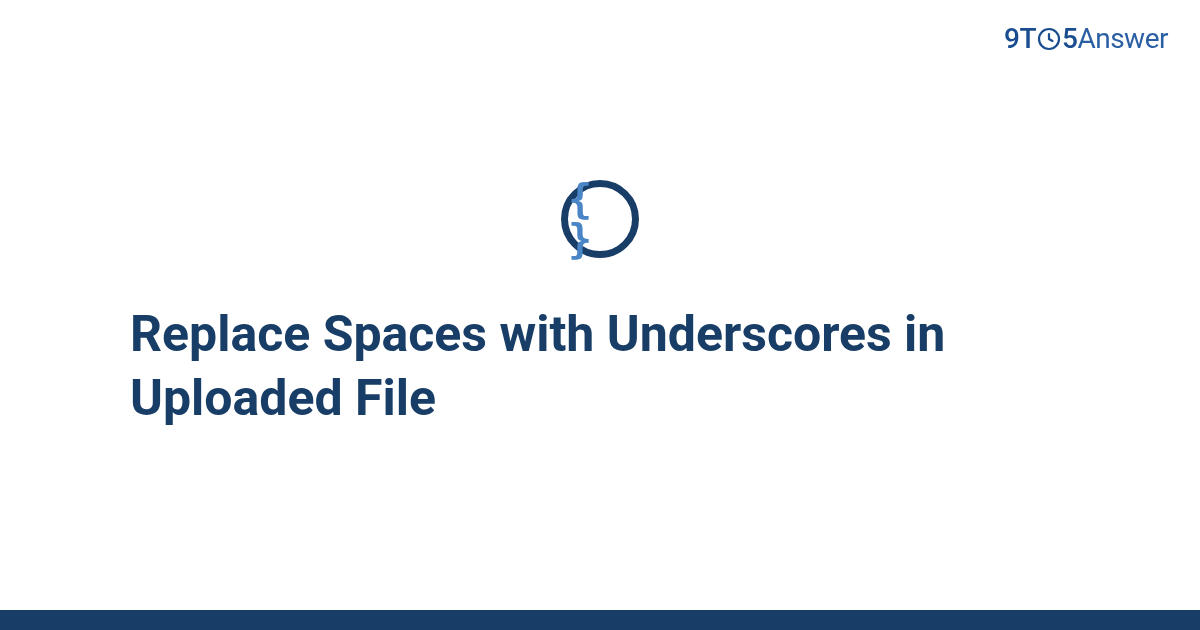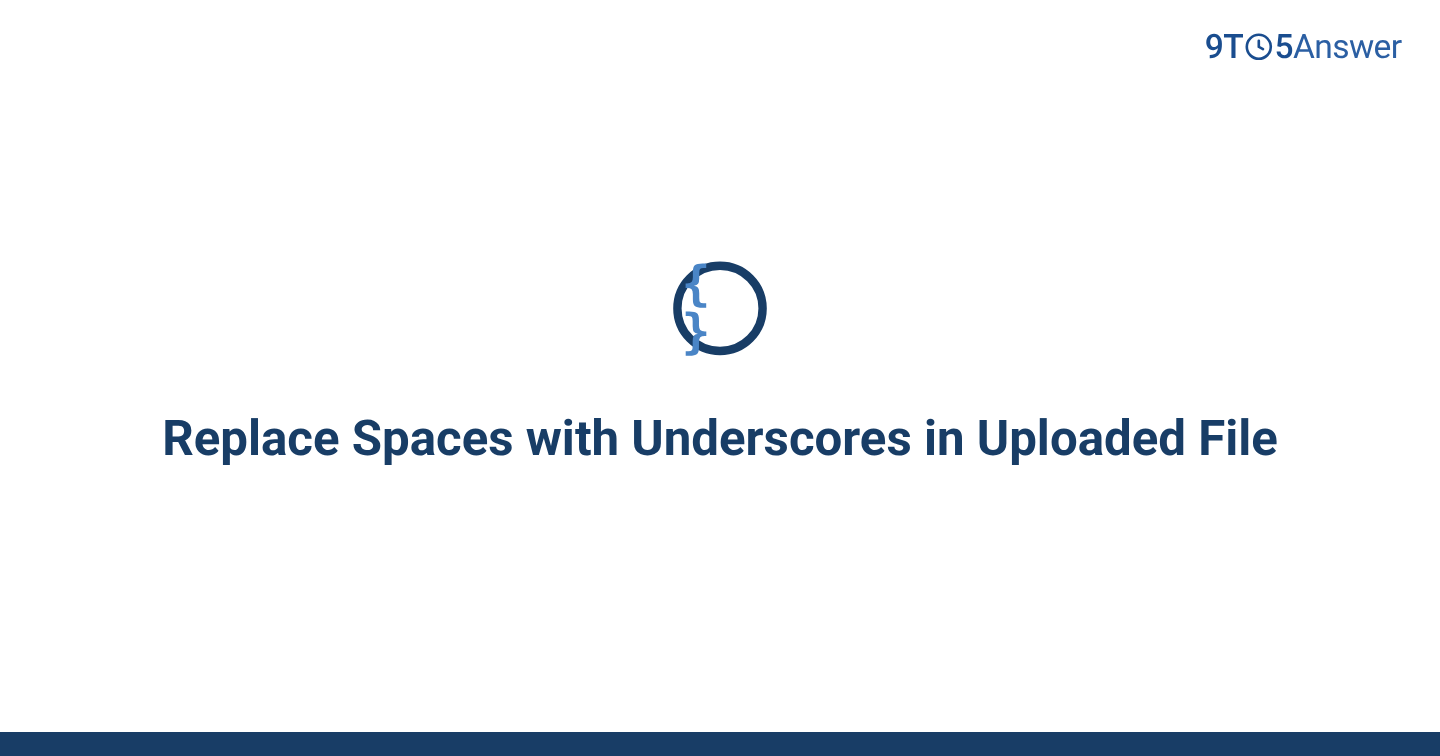--- a/index.html
+++ b/index.html
@@ -73,23 +73,23 @@
     .badge-icon .braces {
       font-family: "Consolas", "Menlo", monospace;
       font-size: 40px;
       font-weight: 700;
       color: #4a85c6;
       letter-spacing: -2px;
       line-height: 1;
     }
     .title {
       color: #183d66;
-      font-size: 41px;
+      font-size: 50px;
       font-weight: 700;
-      text-align: right;
+      text-align: left;
       line-height: 1.28;
       max-width: 1020px;
       padding: 0 40px;
     }
     .footer-bar {
       position: absolute;
       bottom: 0;
       left: 0;
       right: 0;
       height: 20px;

